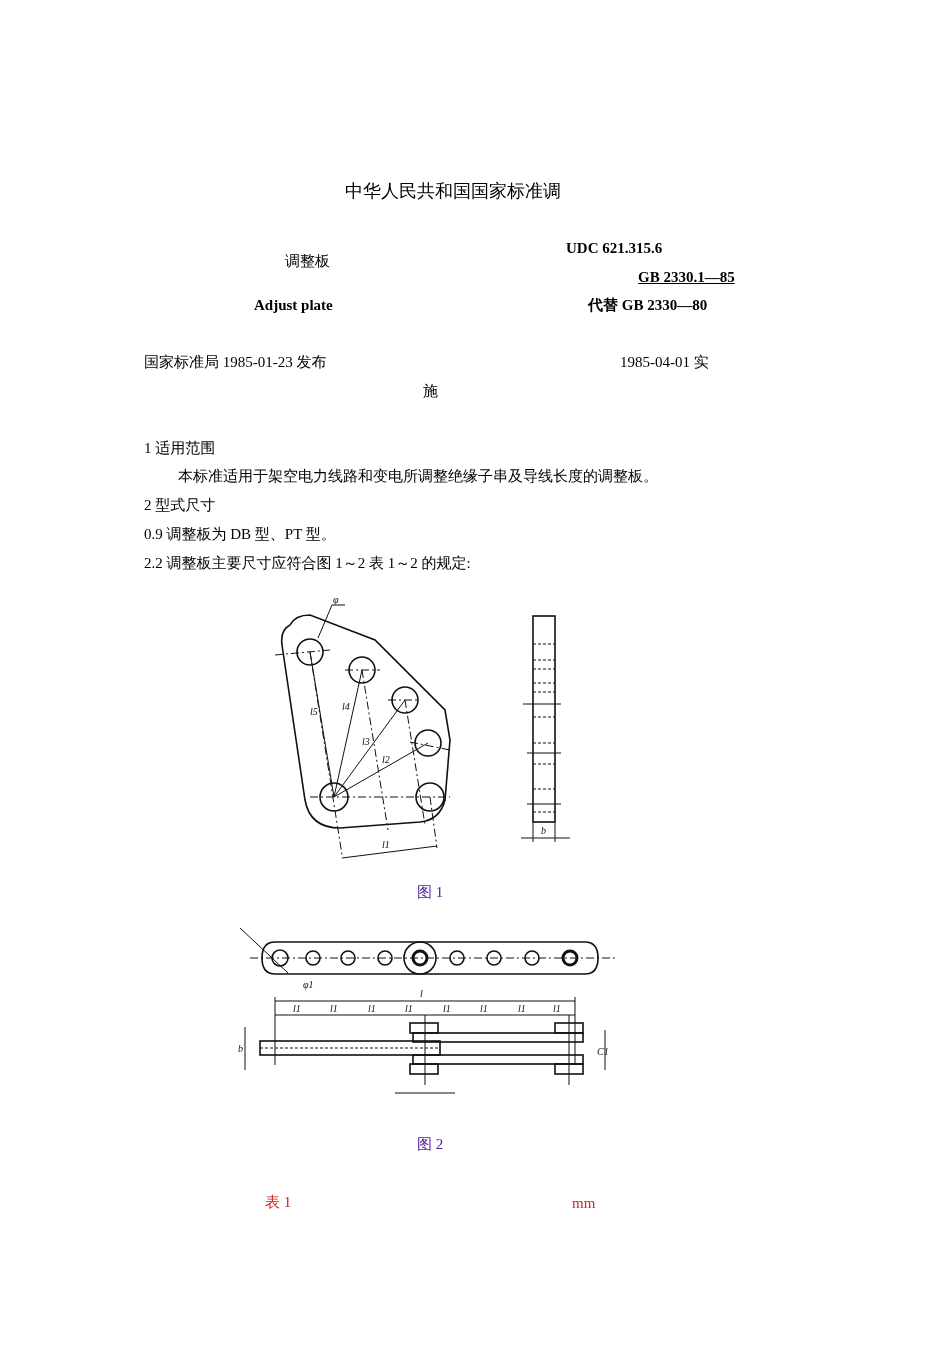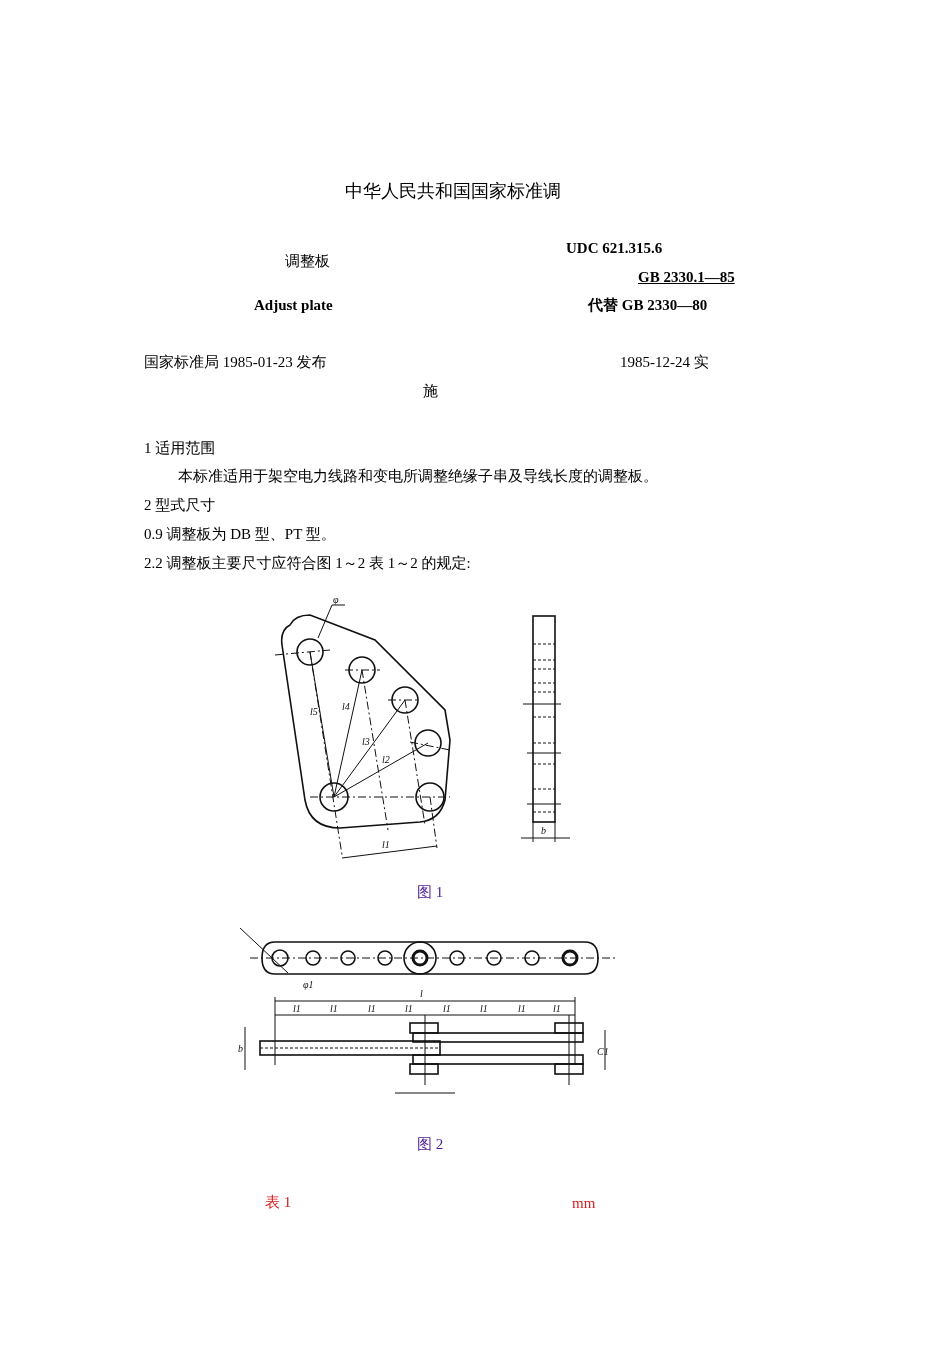--- a/index.html
+++ b/index.html
@@ -20,21 +20,21 @@
 <body>
 
 <div class="abs" style="left:345px;top:182px;font-size:18px;">中华人民共和国国家标准调</div>
 <div class="abs" style="left:285px;top:254px;">调整板</div>
 <div class="abs bold" style="left:566px;top:241px;">UDC  621.315.6</div>
 <div class="abs bold" style="left:638px;top:270px;text-decoration:underline;">GB  2330.1—85</div>
 <div class="abs bold" style="left:254px;top:298px;">Adjust plate</div>
 <div class="abs" style="left:568px;top:298px;font-weight:bold;margin-left:20px;">代替  GB  2330—80</div>
 
 <div class="abs" style="left:144px;top:355px;">国家标准局 1985-01-23 发布</div>
-<div class="abs" style="left:620px;top:355px;">1985-12-24 实</div>
+<div class="abs" style="left:620px;top:355px;">1985-04-01 实</div>
 <div class="abs" style="left:423px;top:384px;">施</div>
 
 <div class="abs" style="left:144px;top:441px;">1  适用范围</div>
 <div class="abs" style="left:178px;top:469px;">本标准适用于架空电力线路和变电所调整绝缘子串及导线长度的调整板。</div>
 <div class="abs" style="left:144px;top:498px;">2  型式尺寸</div>
 <div class="abs" style="left:144px;top:527px;">0.9  调整板为 DB 型、PT 型。</div>
 <div class="abs" style="left:144px;top:556px;font-family:Liberation Serif, serif;">2.2  调整板主要尺寸应符合图 1～2 表 1～2 的规定:</div>
 
 <svg style="left:270px;top:590px;" width="200" height="280" viewBox="0 0 200 280">
   <path class="ln" d="M20 35 Q25 25 40 25 L105 50 L175 120 L180 150 L175 210 Q170 230 150 232 L70 238 Q40 238 35 210 L12 55 Q10 40 20 35 Z"></path>

